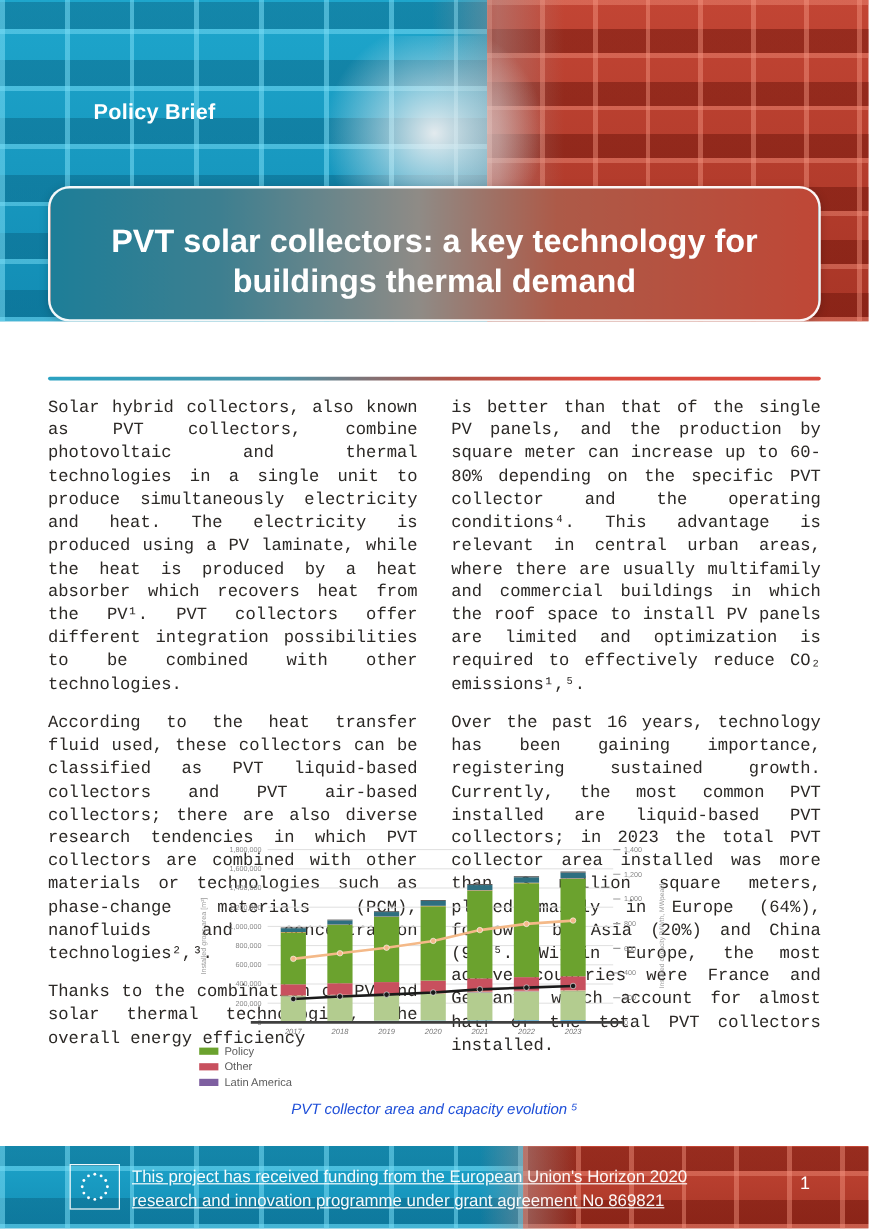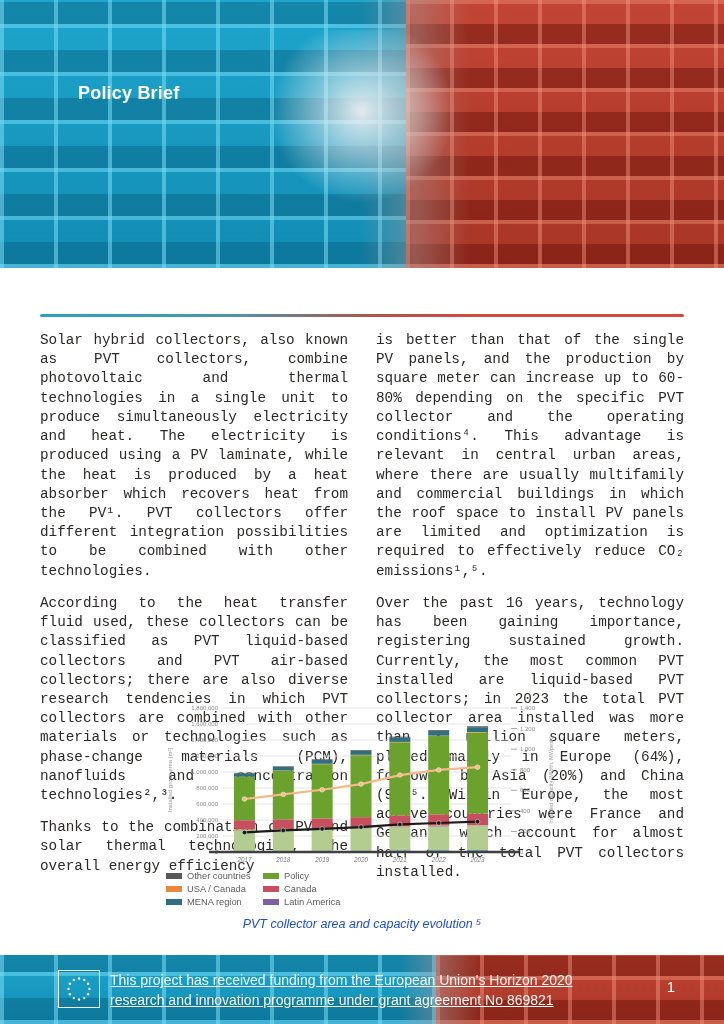--- a/index.html
+++ b/index.html
@@ -93,20 +93,23 @@
 <body>
 
 <div id="page">
 
   <div id="header">
     <div class="bldg bldg-blue"></div>
     <div class="bldg bldg-red"></div>
     <div class="bldg-blend"></div>
     <div class="logo-halo"></div>
     <div class="kicker">Policy Brief</div>
+    <div class="title-card">
+      <h1>PVT solar collectors: a key technology for buildings thermal demand</h1>
+    </div>
   </div>
 
   <div class="divider"></div>
 
   <div class="col" id="col-left">
     <p>Solar hybrid collectors, also known as PVT collectors, combine photovoltaic and thermal technologies in a single unit to produce simultaneously electricity and heat. The electricity is produced using a PV laminate, while the heat is produced by a heat absorber which recovers heat from the PV¹. PVT collectors offer different integration possibilities to be combined with other technologies.</p>
     <p>According to the heat transfer fluid used, these collectors can be classified as PVT liquid-based collectors and PVT air-based collectors; there are also diverse research tendencies in which PVT collectors are combined with other materials or technologies such as phase-change materials (PCM), nanofluids and concentration technologies²,³.</p>
     <p>Thanks to the combination of PV and solar thermal technologies, the overall energy efficiency</p>
   </div>
   <div class="col" id="col-right">
@@ -238,40 +241,26 @@
         <circle cx="242.85714285714283" cy="126.43428571428572" r="2.3" fill="#1a1a1a" stroke="#ffffff" stroke-width="0.5"></circle>
         <circle cx="281.71428571428567" cy="124.99428571428571" r="2.3" fill="#1a1a1a" stroke="#ffffff" stroke-width="0.5"></circle>
         <circle cx="320.57142857142856" cy="123.65714285714286" r="2.3" fill="#1a1a1a" stroke="#ffffff" stroke-width="0.5"></circle>
         <text x="15" y="82" font-size="6" fill="#999" text-anchor="middle" transform="rotate(-90 15 82)">Installed gross area [m²]</text>
         <text x="396" y="82" font-size="5.6" fill="#999" text-anchor="middle" transform="rotate(-90 396 82)">Installed capacity [MWth, MWpeak]</text>
       </svg>
   </div>
   <div id="chart-legend">
       <div class="legend-col">
         <div class="legend-item">
-          <span class="swatch" style="background: rgb(89, 89, 89);"></span>
-          <span>Other countries</span>
-        </div>
-        <div class="legend-item">
-          <span class="swatch" style="background: rgb(232, 136, 58);"></span>
-          <span>USA / Canada</span>
-        </div>
-        <div class="legend-item">
-          <span class="swatch" style="background: rgb(46, 111, 128);"></span>
-          <span>MENA region</span>
-        </div>
-      </div>
-      <div class="legend-col">
-        <div class="legend-item">
           <span class="swatch" style="background: rgb(107, 162, 46);"></span>
           <span>Policy</span>
         </div>
         <div class="legend-item">
           <span class="swatch" style="background: rgb(200, 80, 94);"></span>
-          <span>Canada</span>
+          <span>Other</span>
         </div>
         <div class="legend-item">
           <span class="swatch" style="background: rgb(126, 95, 160);"></span>
           <span>Latin America</span>
         </div>
       </div>
     </div>
   <div class="fig-caption">PVT collector area and capacity evolution ⁵</div>
 
   <div id="footer">

